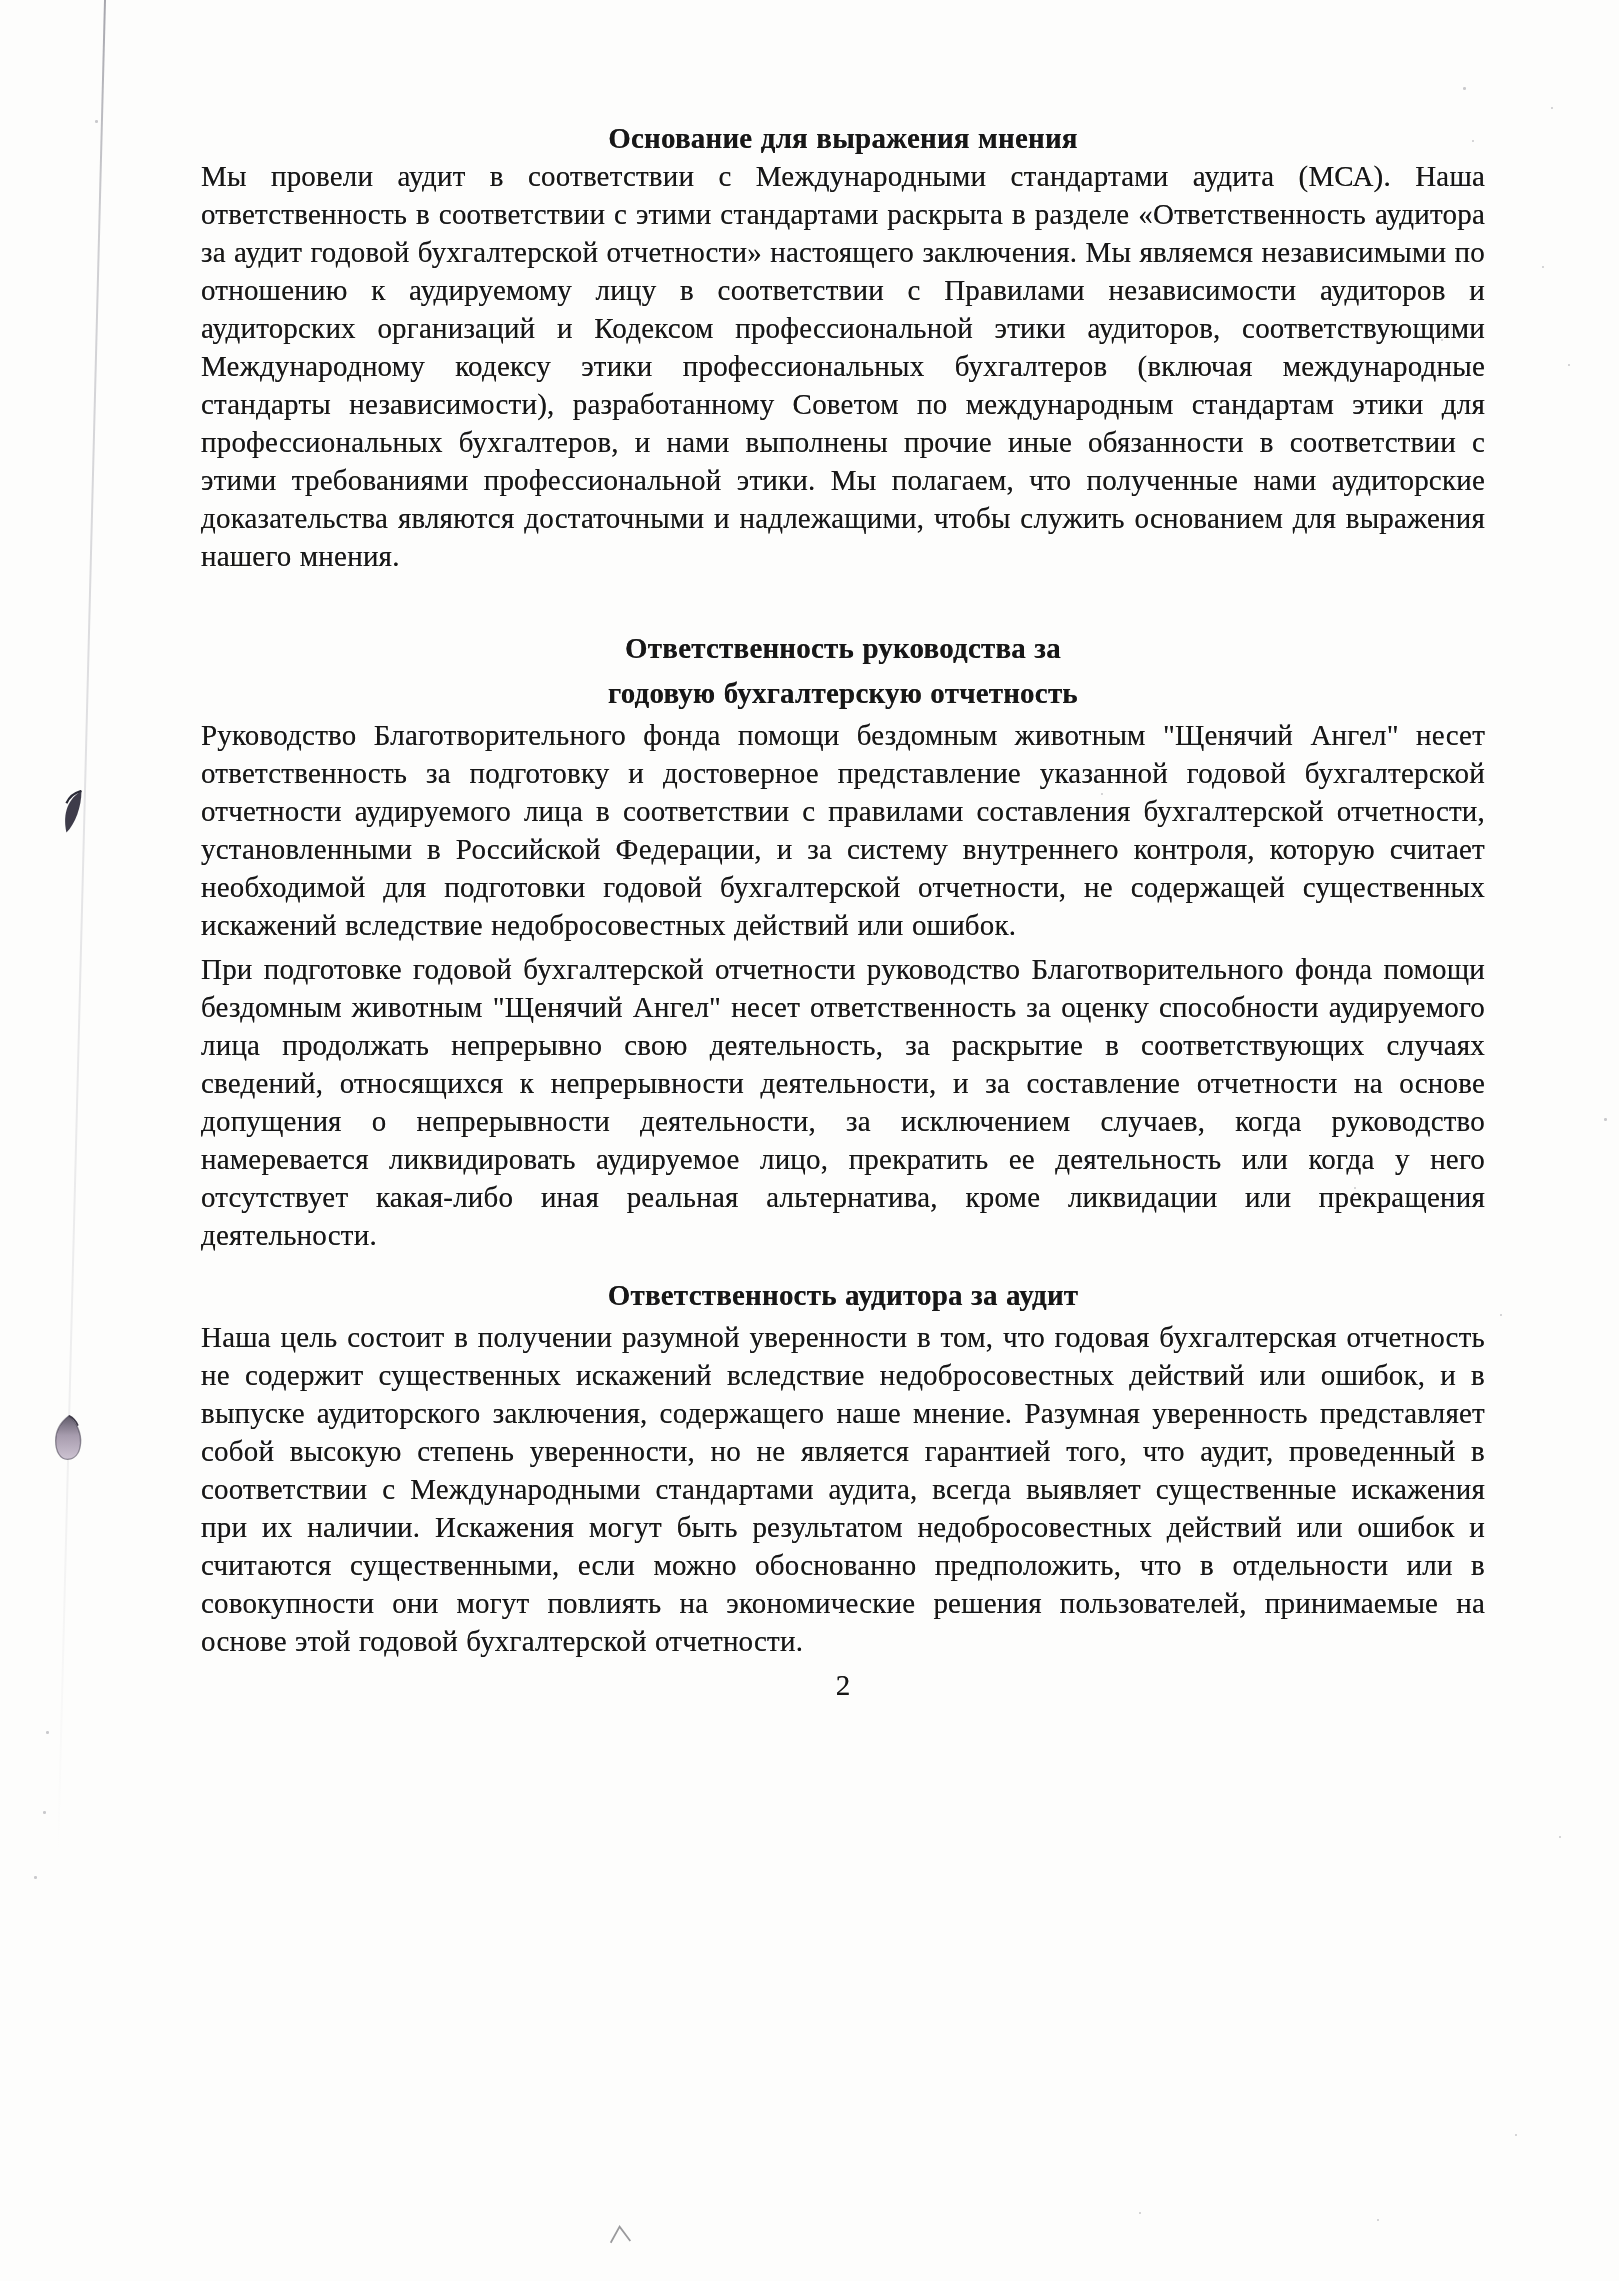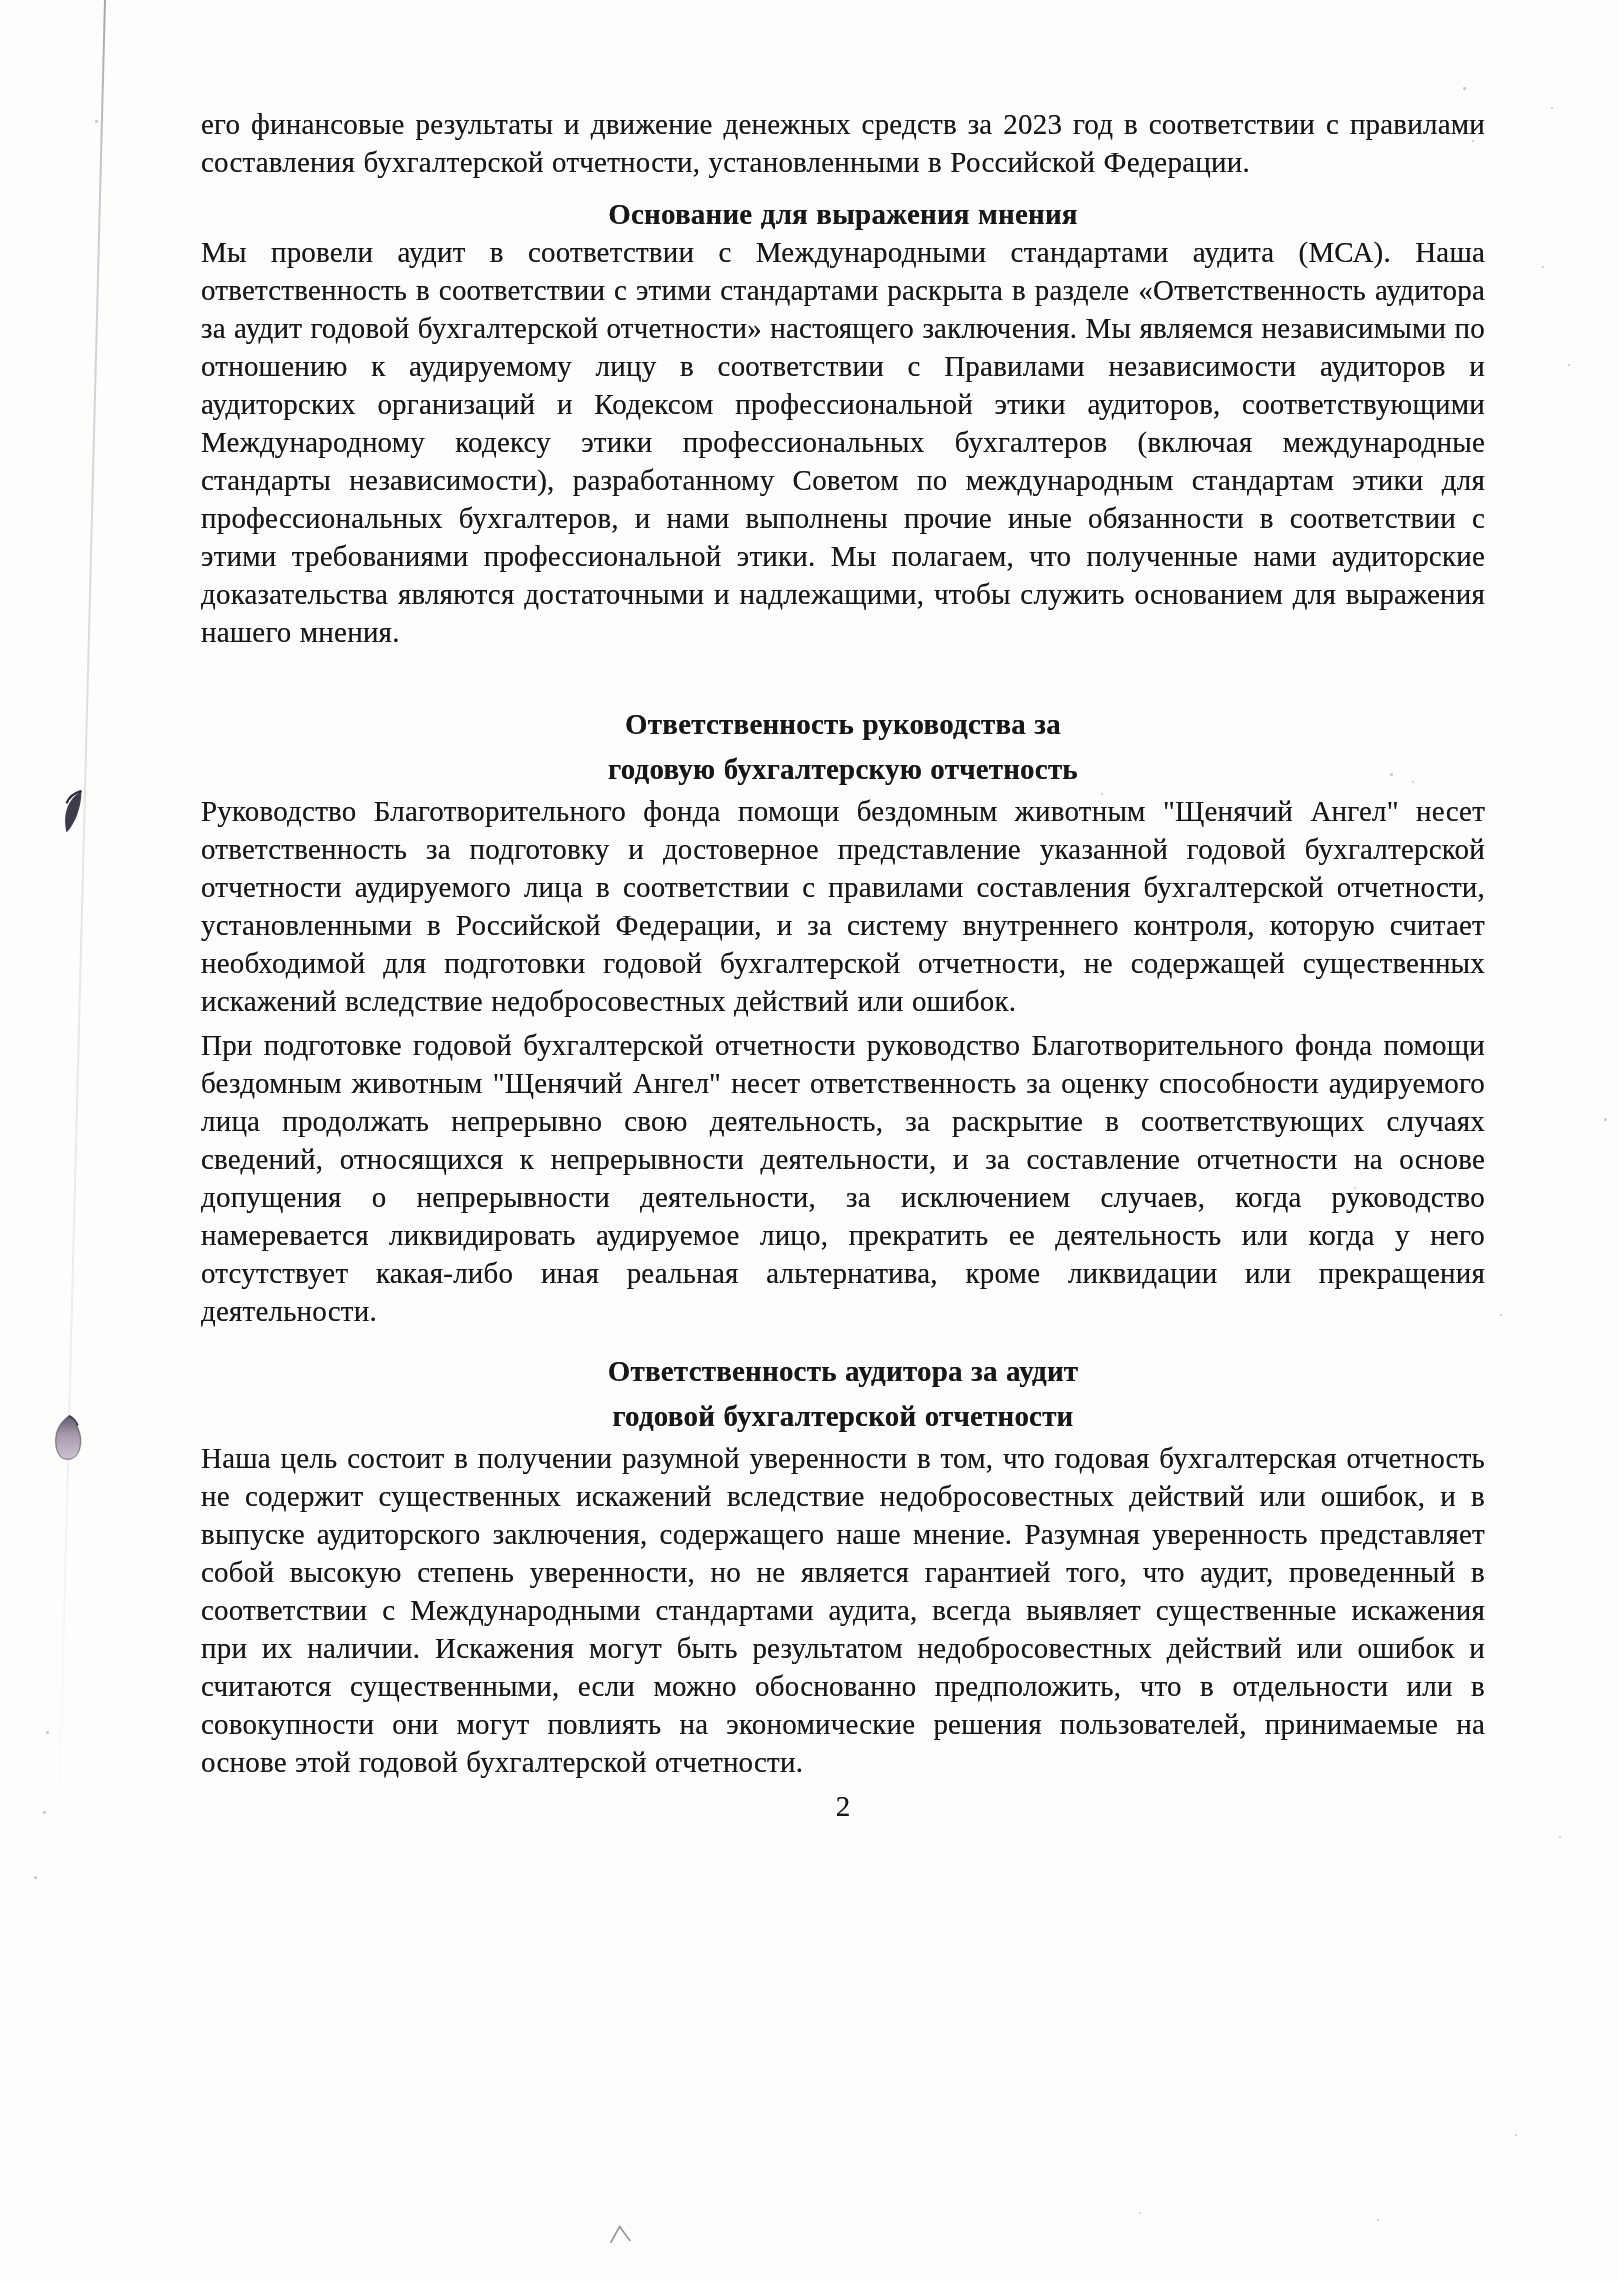--- a/index.html
+++ b/index.html
@@ -104,37 +104,35 @@
     <div class="speck" style="left:43px;  top:1811px; width:2.7px; height:2.7px;"></div>
     <div class="speck" style="left:34px;  top:1876px; width:2.7px; height:2.7px;"></div>
     <div class="speck" style="left:1559px; top:1836px; width:1.8px; height:1.8px;"></div>
     <div class="speck" style="left:1515px; top:2134px; width:1.8px; height:1.8px;"></div>
     <div class="speck" style="left:1139px; top:2212px; width:1.8px; height:1.8px;"></div>
     <div class="speck" style="left:1377px; top:2219px; width:1.8px; height:1.8px;"></div>
   </div>
 
   <div class="content">
 
-    <p>его финансовые результаты и движение денежных средств за 2023 год в соответствии с правилами составления бухгалтерской отчетности, установленными в Российской Федерации.</p>
 
     <div class="heading h-basis">
       <div class="hline">Основание для выражения мнения</div>
     </div>
     <p>Мы провели аудит в соответствии с Международными стандартами аудита (МСА). Наша ответственность в соответствии с этими стандартами раскрыта в разделе «Ответственность аудитора за аудит годовой бухгалтерской отчетности» настоящего заключения. Мы являемся независимыми по отношению к аудируемому лицу в соответствии с Правилами независимости аудиторов и аудиторских организаций и Кодексом профессиональной этики аудиторов, соответствующими Международному кодексу этики профессиональных бухгалтеров (включая международные стандарты независимости), разработанному Советом по международным стандартам этики для профессиональных бухгалтеров, и нами выполнены прочие иные обязанности в соответствии с этими требованиями профессиональной этики. Мы полагаем, что полученные нами аудиторские доказательства являются достаточными и надлежащими, чтобы служить основанием для выражения нашего мнения.</p>
 
     <div class="heading h-mgmt">
       <div class="hline">Ответственность руководства за</div>
       <div class="hline">годовую бухгалтерскую отчетность</div>
     </div>
     <p>Руководство Благотворительного фонда помощи бездомным животным "Щенячий Ангел" несет ответственность за подготовку и достоверное представление указанной годовой бухгалтерской отчетности аудируемого лица в соответствии с правилами составления бухгалтерской отчетности, установленными в Российской Федерации, и за систему внутреннего контроля, которую считает необходимой для подготовки годовой бухгалтерской отчетности, не содержащей существенных искажений вследствие недобросовестных действий или ошибок.</p>
     <p>При подготовке годовой бухгалтерской отчетности руководство Благотворительного фонда помощи бездомным животным "Щенячий Ангел" несет ответственность за оценку способности аудируемого лица продолжать непрерывно свою деятельность, за раскрытие в соответствующих случаях сведений, относящихся к непрерывности деятельности, и за составление отчетности на основе допущения о непрерывности деятельности, за исключением случаев, когда руководство намеревается ликвидировать аудируемое лицо, прекратить ее деятельность или когда у него отсутствует какая-либо иная реальная альтернатива, кроме ликвидации или прекращения деятельности.</p>
 
     <div class="heading h-auditor">
       <div class="hline">Ответственность аудитора за аудит</div>
-      <div class="hline">годовой бухгалтерской отчетности</div>
     </div>
     <p>Наша цель состоит в получении разумной уверенности в том, что годовая бухгалтерская отчетность не содержит существенных искажений вследствие недобросовестных действий или ошибок, и в выпуске аудиторского заключения, содержащего наше мнение. Разумная уверенность представляет собой высокую степень уверенности, но не является гарантией того, что аудит, проведенный в соответствии с Международными стандартами аудита, всегда выявляет существенные искажения при их наличии. Искажения могут быть результатом недобросовестных действий или ошибок и считаются существенными, если можно обоснованно предположить, что в отдельности или в совокупности они могут повлиять на экономические решения пользователей, принимаемые на основе этой годовой бухгалтерской отчетности.</p>
 
     <div class="page-number">2</div>
   </div>
 
 </div>
 
 
 </body></html>

